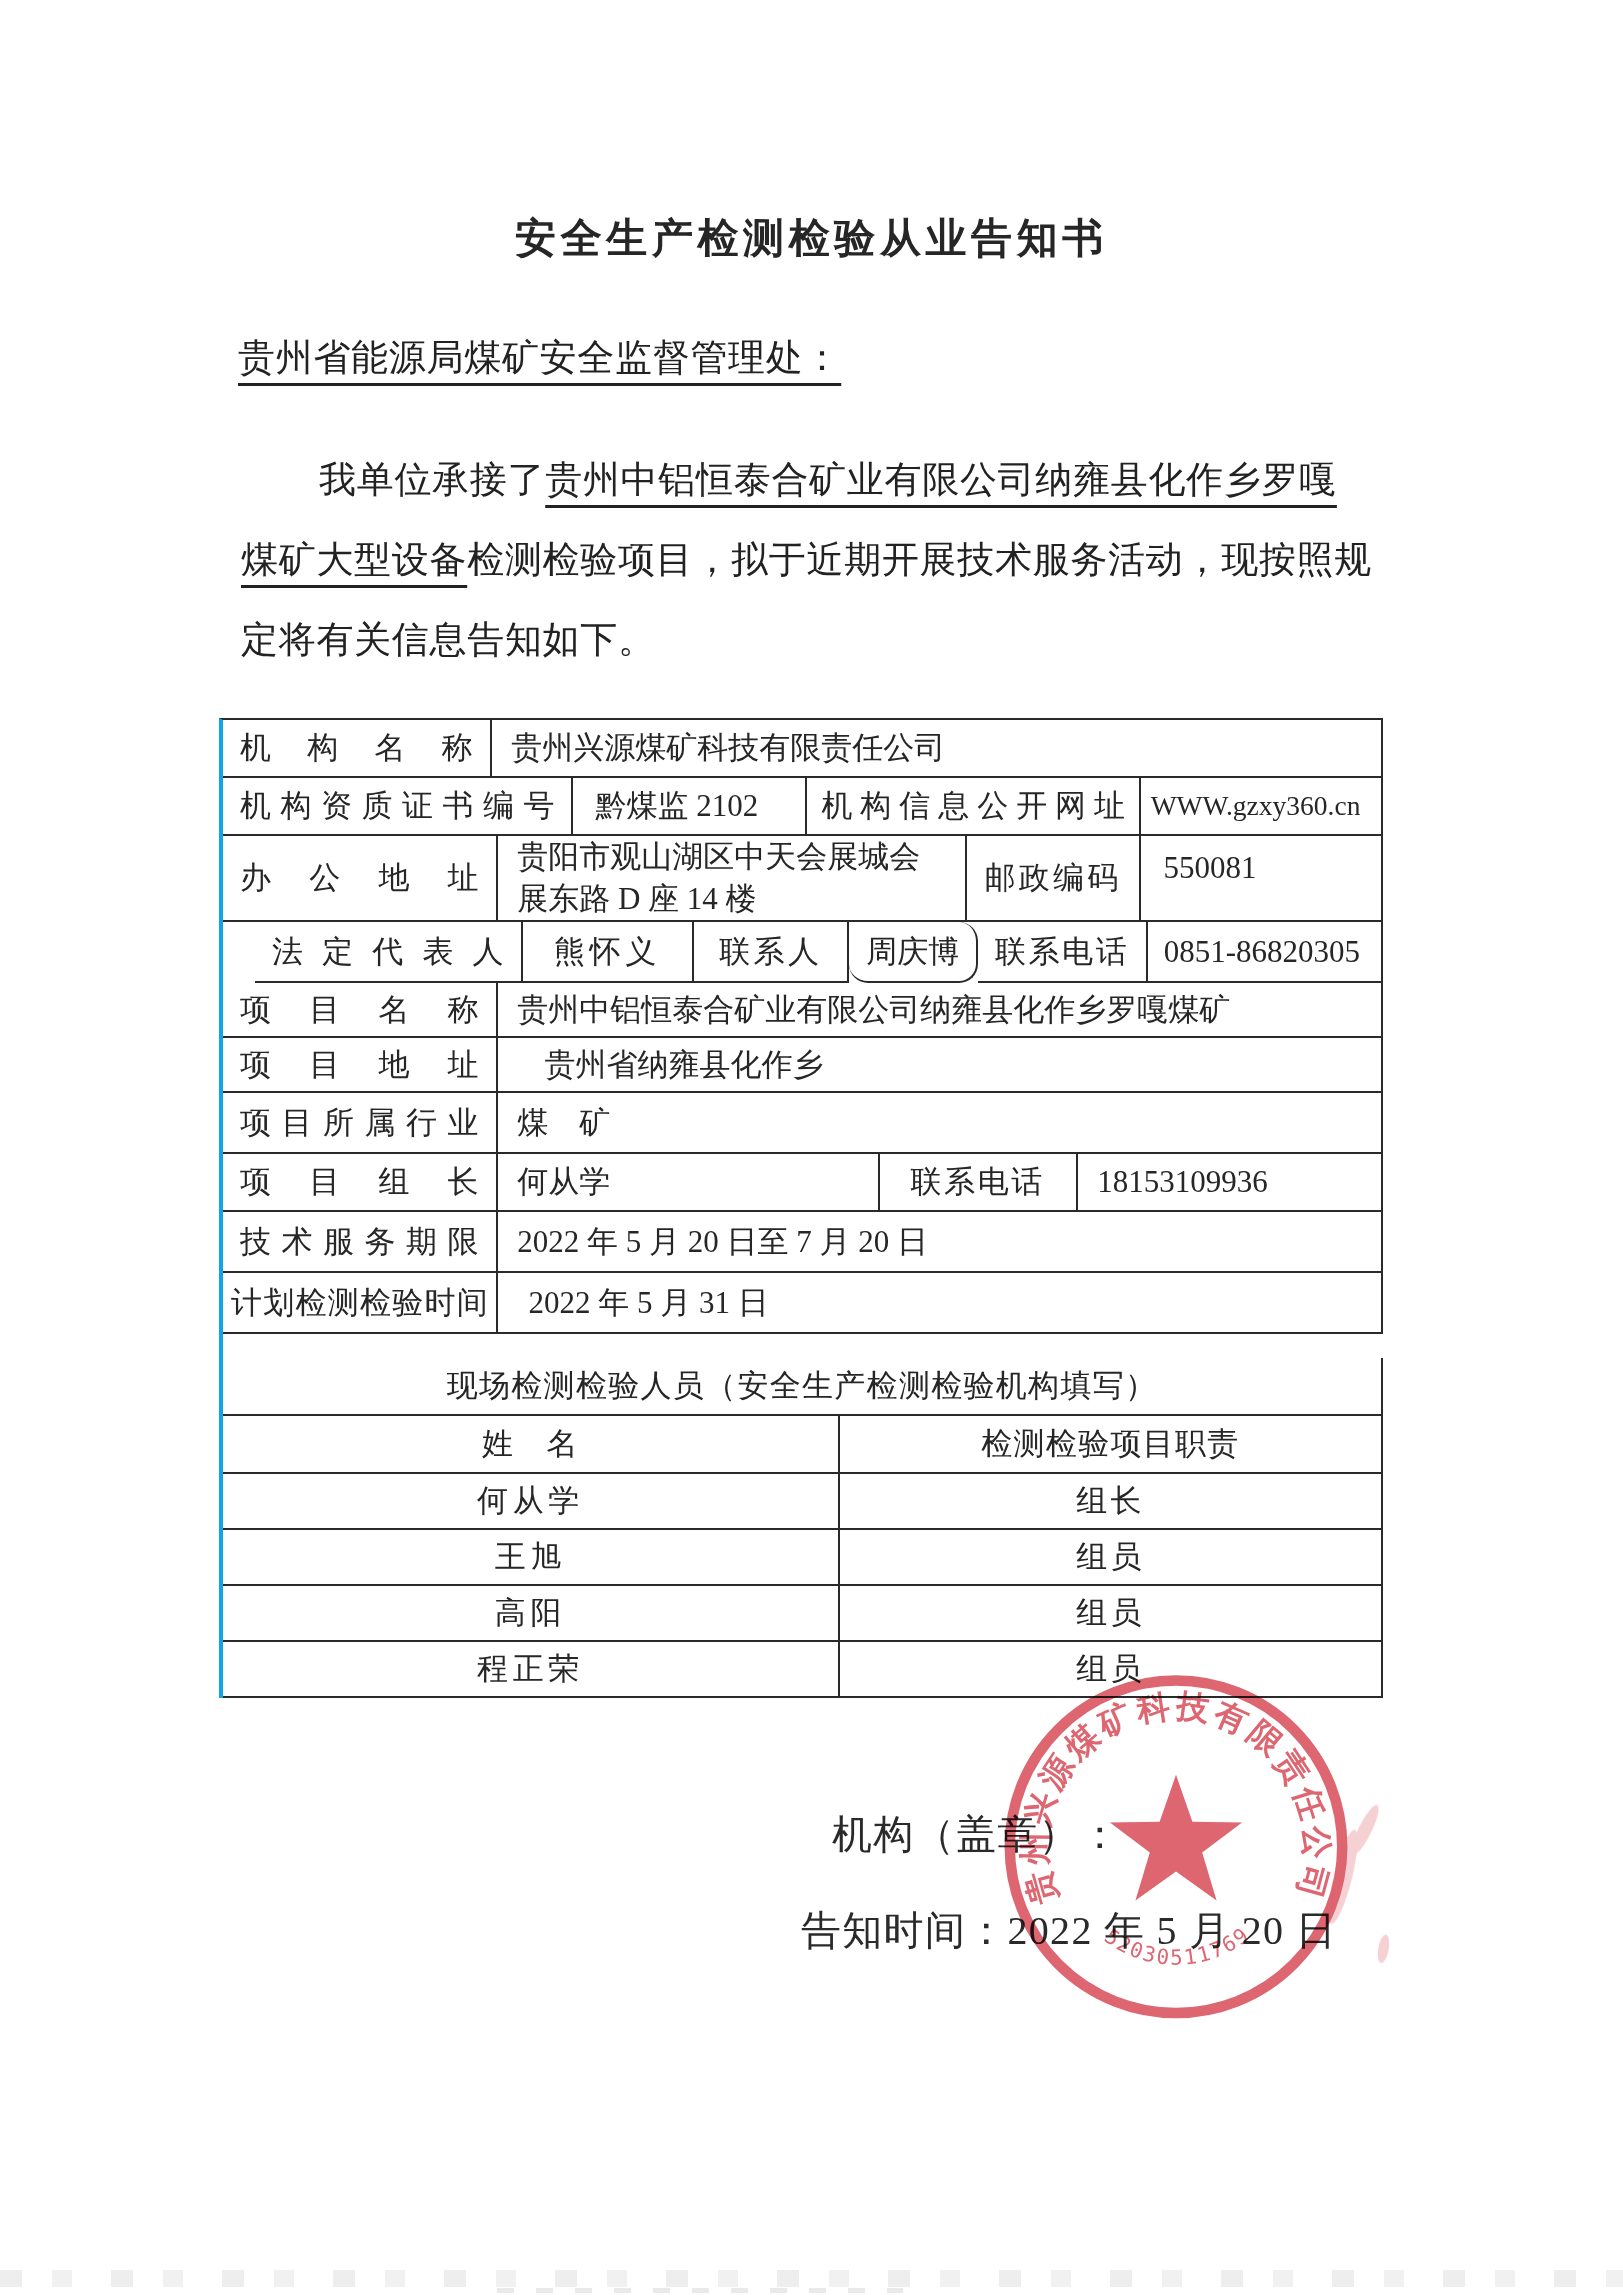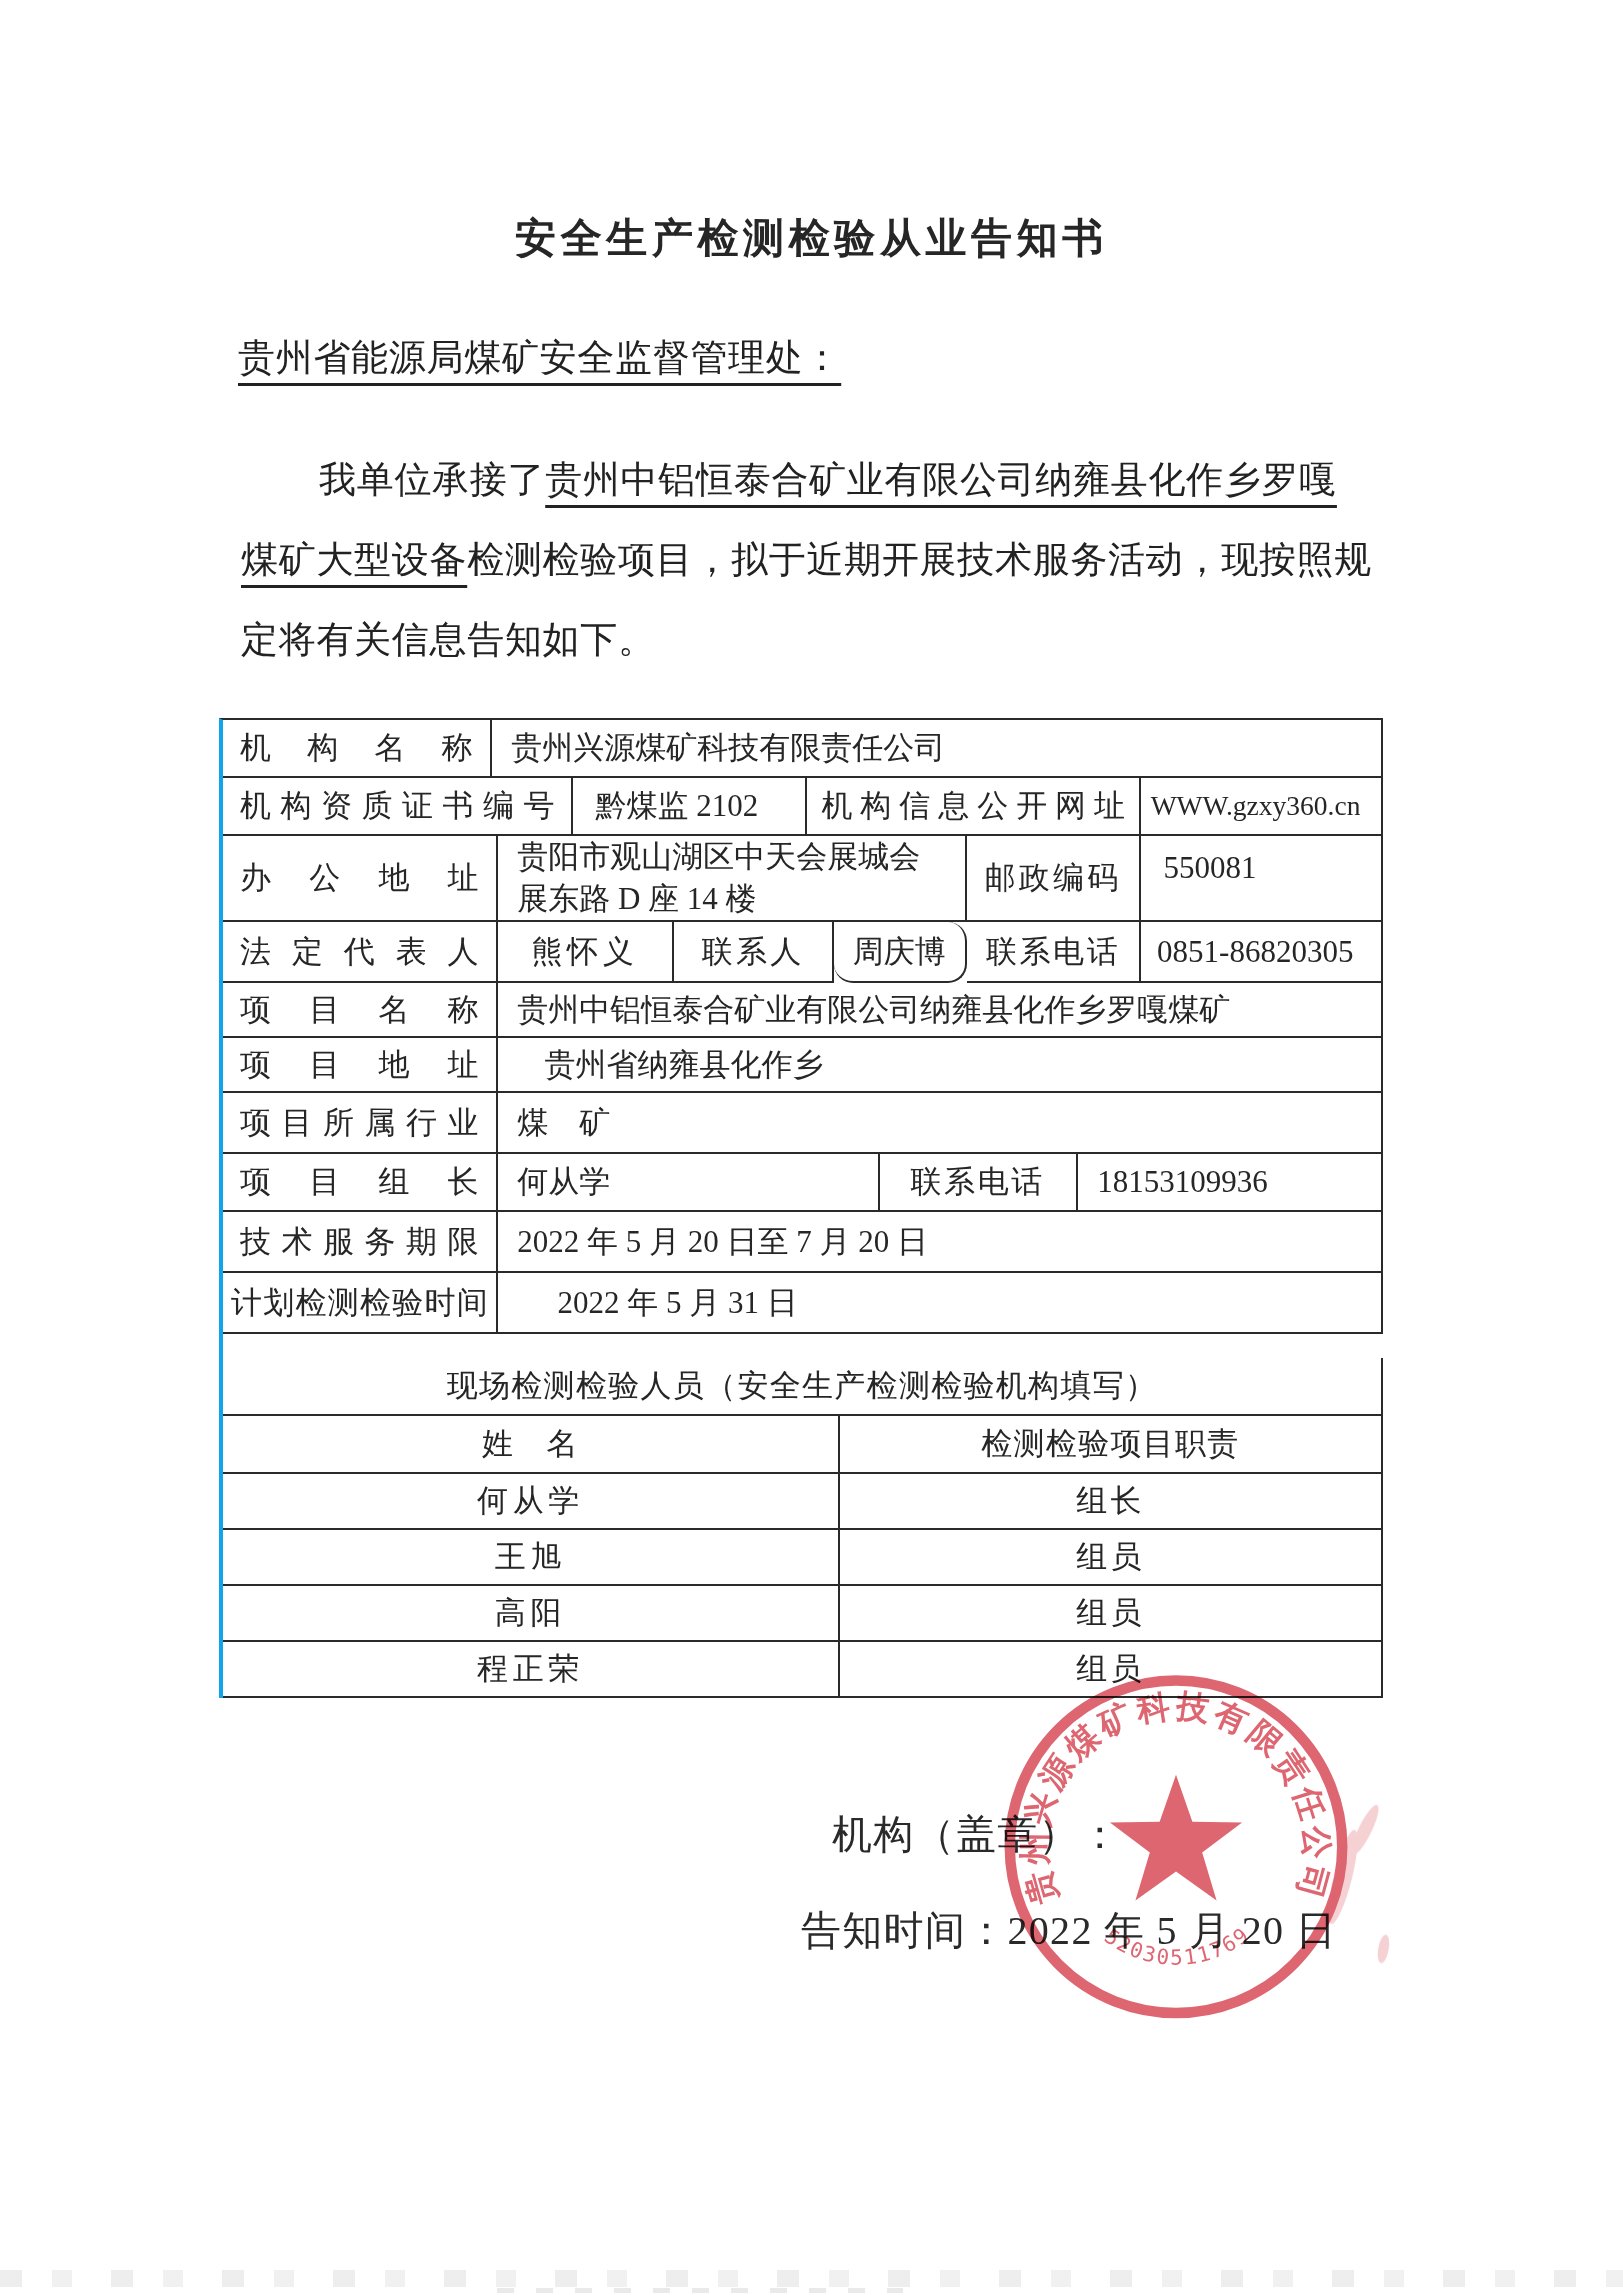--- a/index.html
+++ b/index.html
@@ -93,21 +93,21 @@
           <span class="dist">办公地址</span>
         </div>
       <div class="td" style="width:470px;height:86px;">
         <span class="addr"><span>贵阳市观山湖区中天会展城会</span><br><span>展东路 D 座 14 楼</span></span>
       </div>
       <div class="td ctr" style="width:175px;height:86px;letter-spacing:3.3px;">邮政编码</div>
       <div class="td val" style="width:242px;height:86px;padding-left:22px;align-items:flex-start;padding-top:14.4px;">550081</div>
     </div>
 
     <div class="tr">
-      <div class="td lbl" style="width:275px;height:61px;">
+      <div class="td lbl" style="width:275px;height:61px;margin-left:32px;">
           <span class="dist">法定代表人</span>
         </div>
       <div class="td ctr" style="width:177px;height:61px;letter-spacing:4.6px;">熊怀义</div>
       <div class="td ctr" style="width:160px;height:61px;letter-spacing:3.3px;">联系人</div>
       <div class="td ctr" style="width:133px;height:61px;border-radius:19px;">周庆博</div>
       <div class="td ctr" style="width:175px;height:61px;letter-spacing:2.6px;">联系电话</div>
       <div class="td val" style="width:242px;height:61px;padding-left:15.7px;">0851-86820305</div>
     </div>
 
     <div class="tr">
@@ -144,21 +144,21 @@
       <div class="td lbl" style="width:275px;height:61px;">
           <span class="dist">技术服务期限</span>
         </div>
       <div class="td val" style="width:887px;height:61px;">2022 年 5 月 20 日至 7 月 20 日</div>
     </div>
 
     <div class="tr">
       <div class="td lbl" style="width:275px;height:61px;padding:0 7.9px;">
           <span class="dist">计划检测检验时间</span>
         </div>
-      <div class="td val" style="width:887px;height:61px;padding-left:60px;">2022 年 5 月 31 日</div>
+      <div class="td val" style="width:887px;height:61px;padding-left:31px;">2022 年 5 月 31 日</div>
     </div>
 
     <div class="tr">
       <div class="td ctr" style="width:1246px;height:58px;letter-spacing:1.3px;margin-top:24px;">现场检测检验人员（安全生产检测检验机构填写）</div>
     </div>
 
     <div class="tr">
       <div class="td ctr" style="width:618px;height:58px;letter-spacing:1.3px;">姓　名</div>
       <div class="td ctr" style="width:544px;height:58px;letter-spacing:1.3px;">检测检验项目职责</div>
     </div>

